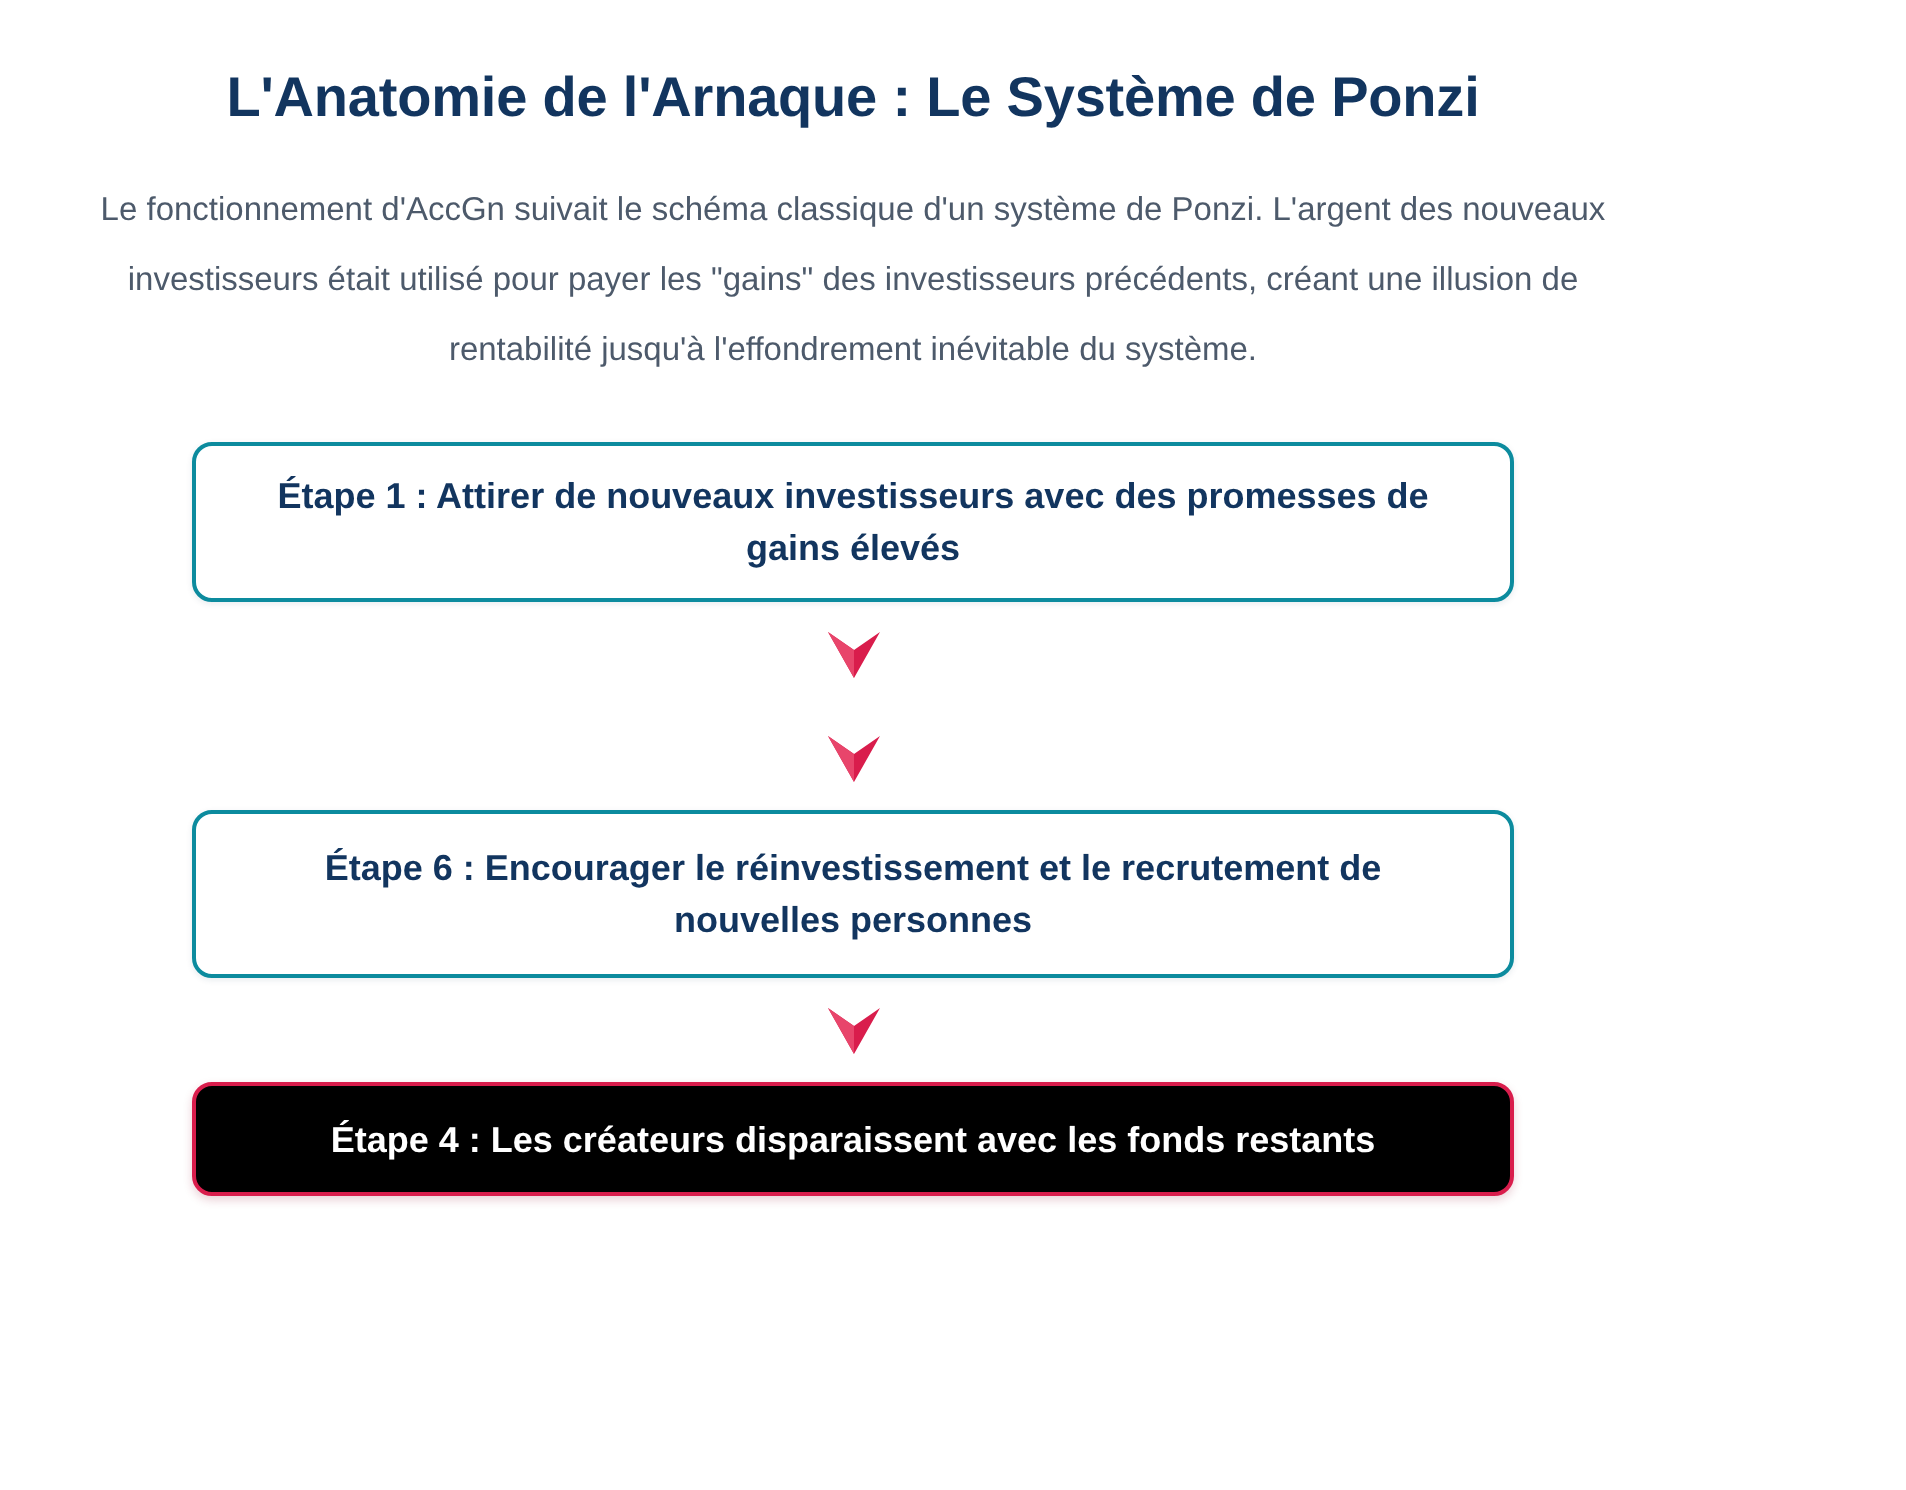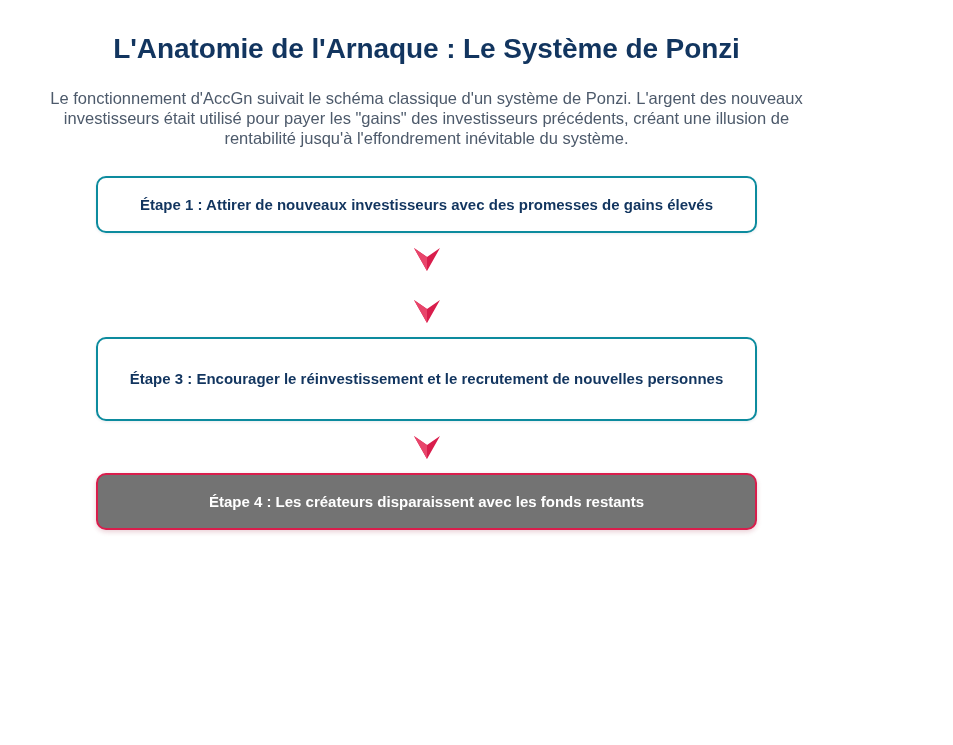--- a/index.html
+++ b/index.html
@@ -31,21 +31,21 @@
     font-weight: bold;
     color: #12355f;
     letter-spacing: -0.1px;
   }
 
   .section-intro {
     margin: 22px auto 0 auto;
     width: 760px;
     text-align: center;
     font-size: 16.5px;
-    line-height: 20px;
+    line-height: 35px;
     color: #4d5a6b;
   }
 
   .flow {
     margin: 0 auto;
     width: 661px;
     padding-top: 28px;
   }
 
   .flow-step {
@@ -57,32 +57,32 @@
     background: #ffffff;
     display: flex;
     align-items: center;
     justify-content: center;
     text-align: center;
     padding: 12px 28px;
     box-shadow: 0 1px 3px rgba(20, 60, 90, 0.10);
   }
 
   .flow-step .step-text {
-    font-size: 15px;
+    font-size: 18px;
     line-height: 26px;
     font-weight: bold;
     color: #12355f;
   }
 
   .flow-step.step-tall {
     min-height: 84px;
   }
 
   .flow-step.step-final {
-    background: #737373;
+    background: #000000;
     border-color: #d91d4c;
     min-height: 57px;
     box-shadow: 0 2px 5px rgba(150, 20, 50, 0.20);
   }
 
   .flow-step.step-final .step-text {
     color: #ffffff;
   }
 
   .flow-arrow {
@@ -124,21 +124,21 @@
     <div class="flow-arrow">
       <span>
         <svg width="30" height="28" viewBox="0 0 30 28" aria-hidden="true">
           <path d="M2 3 L15 26 L28 3 L15 12 Z" fill="#d91d4c"></path>
           <path d="M2 3 L15 26 L15 12 Z" fill="#e8456b"></path>
         </svg>
       </span>
     </div>
 
     <div class="flow-step step-tall">
-      <span class="step-text">Étape 3 : Encourager le réinvestissement et le recrutement de nouvelles personnes</span>
+      <span class="step-text">Étape 6 : Encourager le réinvestissement et le recrutement de nouvelles personnes</span>
     </div>
 
     <div class="flow-arrow">
       <span>
         <svg width="30" height="28" viewBox="0 0 30 28" aria-hidden="true">
           <path d="M2 3 L15 26 L28 3 L15 12 Z" fill="#d91d4c"></path>
           <path d="M2 3 L15 26 L15 12 Z" fill="#e8456b"></path>
         </svg>
       </span>
     </div>

